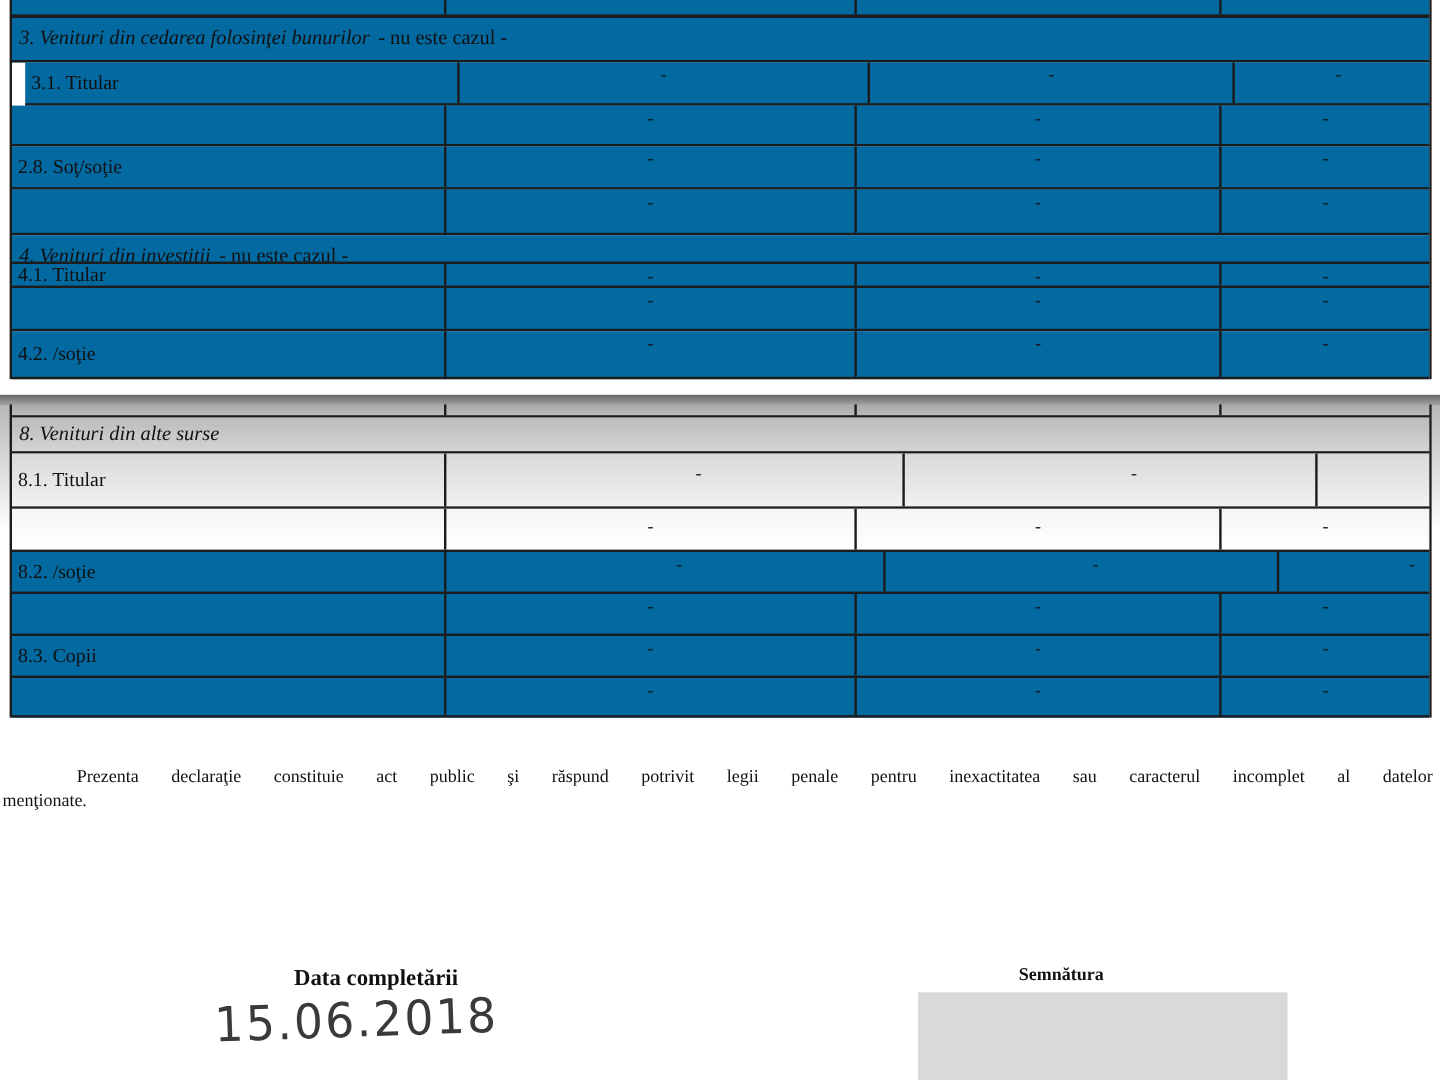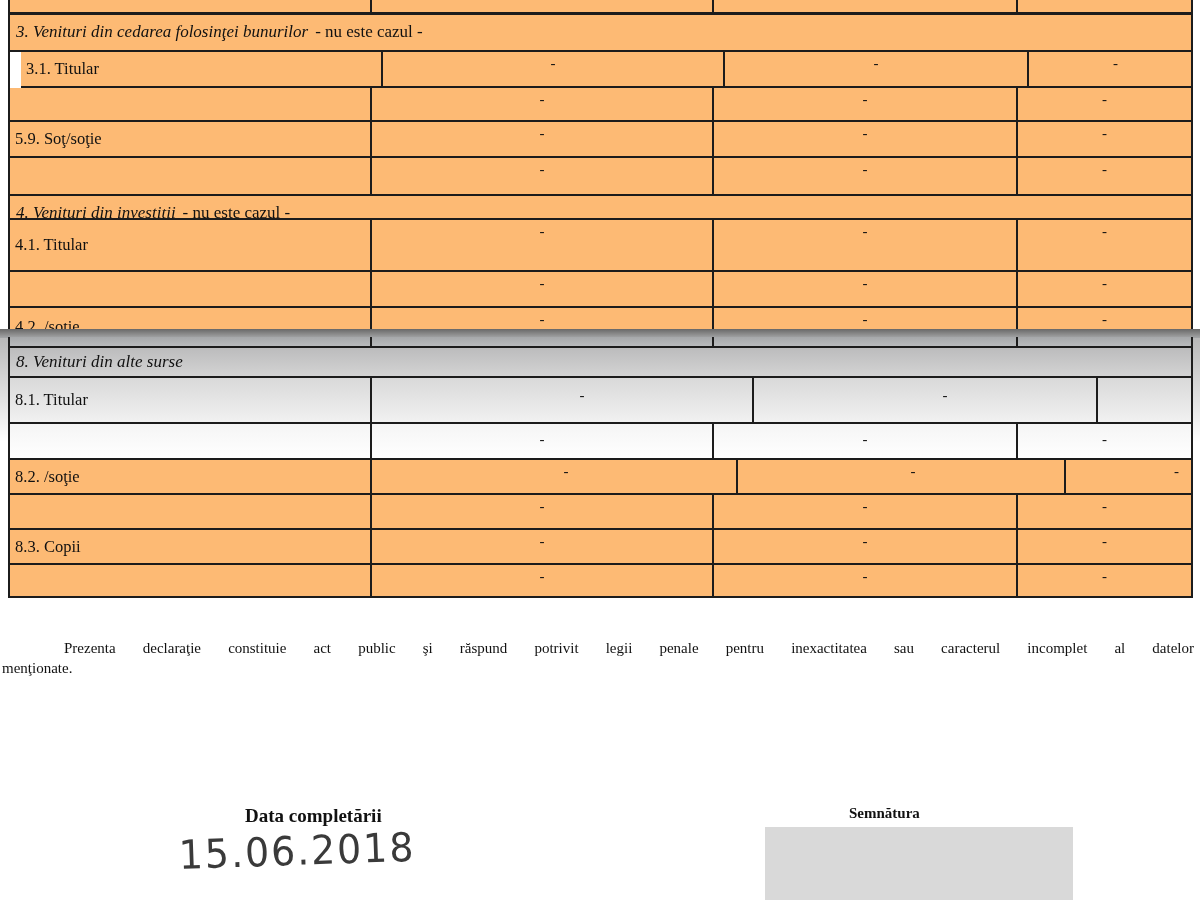--- a/index.html
+++ b/index.html
@@ -8,21 +8,21 @@
     font-family:"Liberation Serif", serif; color:#111; overflow:hidden;
   }
   
   .tbl {
     position:absolute; left:8px; width:1185px; box-sizing:border-box;
     border-left:2px solid #1c1c1c; border-right:2px solid #1c1c1c;
     background:transparent;
   }
   .row {
     display:grid; grid-template-columns:362px 342px 304px 173px;
-    border-bottom:2px solid #1c1c1c; box-sizing:border-box; background:#fdba74;
+    border-bottom:2px solid #1c1c1c; box-sizing:border-box; background:#0369a1;
   }
   .cell { box-sizing:border-box; border-right:2px solid #1c1c1c; overflow:hidden; }
   .cell:last-child { border-right:none; }
   .lbl { display:flex; align-items:center; padding-left:5px; font-size:16.5px; }
   .val { text-align:center; padding-top:4px; font-size:15px; line-height:1; }
   .hdr { grid-column:1 / -1; padding:7px 0 0 6px; font-size:17px; border-right:none; }
   .hdr .it { font-style:italic; }
   .hdr .rg { font-style:normal; margin-left:7px; }
   .partial-top { border-bottom-width:3px; }
   
@@ -83,40 +83,40 @@
       </div>
 
       <div class="row" style="height:34px;">
         <div class="cell lbl"></div>
         <div class="cell val">-</div>
         <div class="cell val">-</div>
         <div class="cell val">-</div>
       </div>
 
       <div class="row" style="height:36px;">
-        <div class="cell lbl">5.9. Soţ/soţie</div>
+        <div class="cell lbl">2.8. Soţ/soţie</div>
         <div class="cell val">-</div>
         <div class="cell val">-</div>
         <div class="cell val">-</div>
       </div>
 
       <div class="row" style="height:38px;">
         <div class="cell lbl"></div>
         <div class="cell val">-</div>
         <div class="cell val">-</div>
         <div class="cell val">-</div>
       </div>
 
       <div class="row" style="height:24px;">
         <div class="cell hdr">
           <span class="it">4. Venituri din investiţii</span><span class="rg">- nu este cazul -</span>
         </div>
       </div>
 
-      <div class="row" style="height:52px;">
+      <div class="row" style="height:20px;">
         <div class="cell lbl">4.1. Titular</div>
         <div class="cell val">-</div>
         <div class="cell val">-</div>
         <div class="cell val">-</div>
       </div>
 
       <div class="row" style="height:36px;">
         <div class="cell lbl"></div>
         <div class="cell val">-</div>
         <div class="cell val">-</div>

